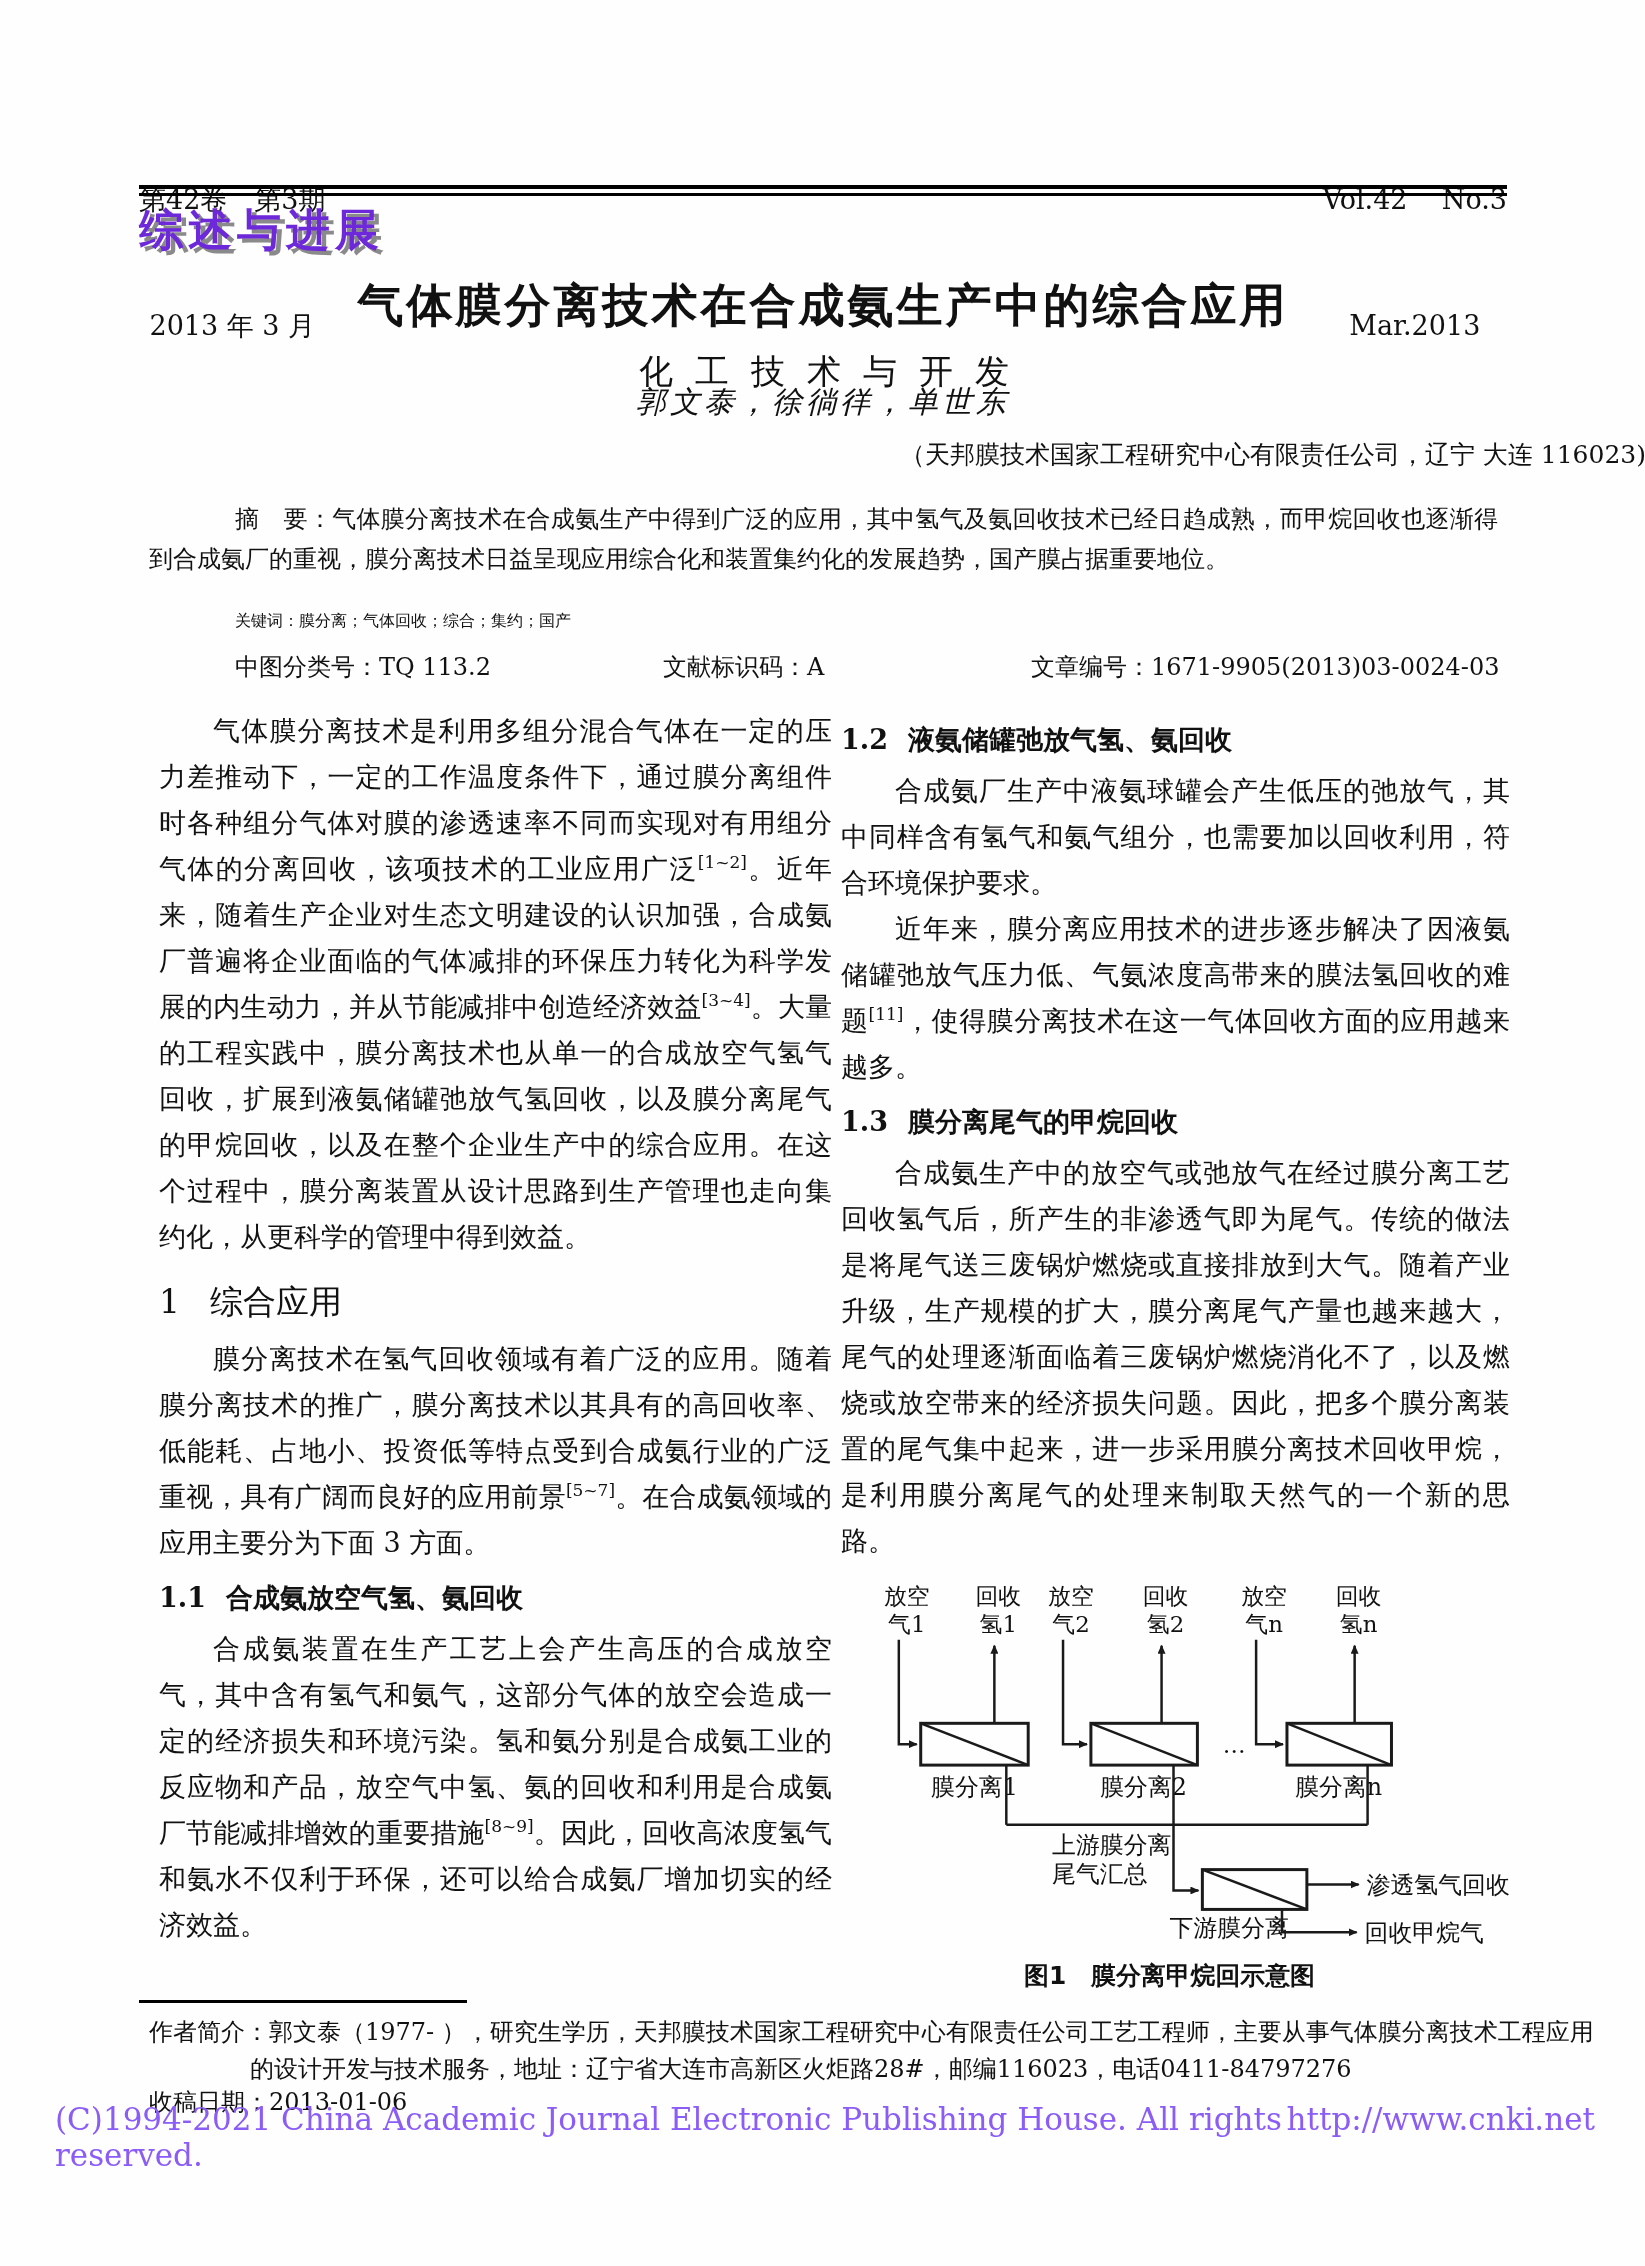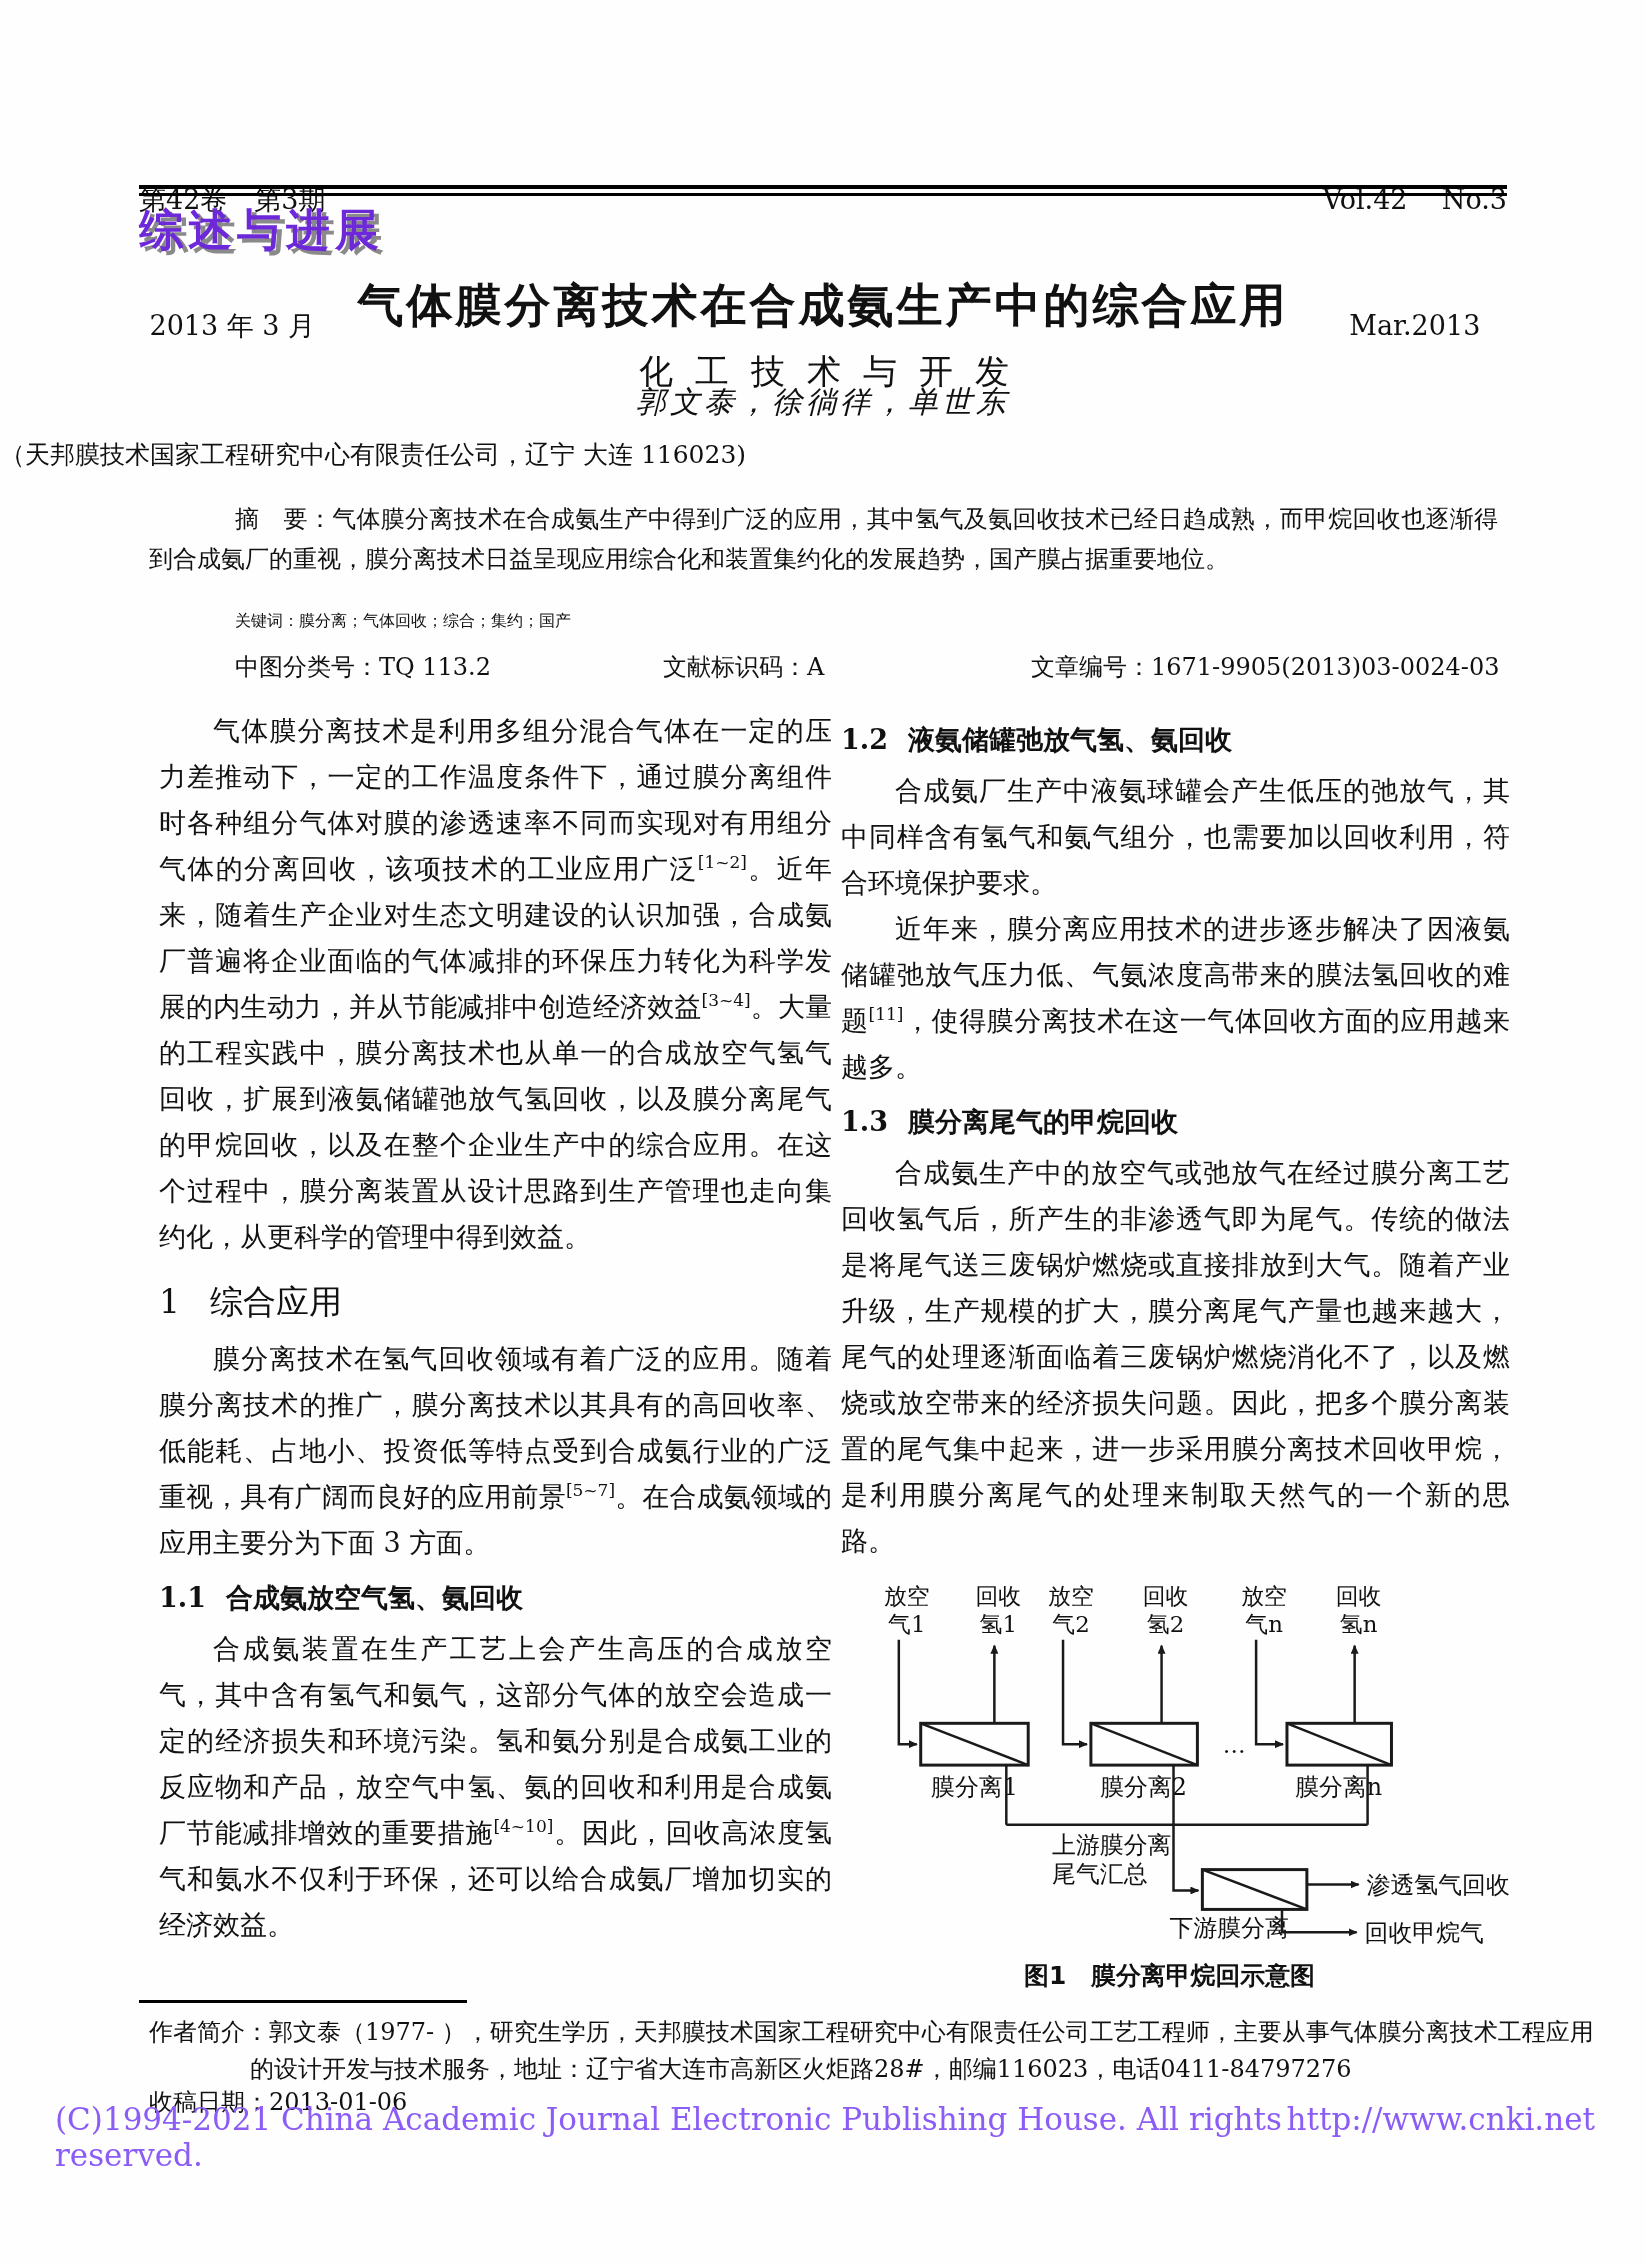--- a/index.html
+++ b/index.html
@@ -33,21 +33,21 @@
   .art-title{
     position:absolute;top:275px;left:0;width:1646px;margin:0;
     text-align:center;font-size:46px;font-weight:700;letter-spacing:3px;
   }
   .authors{
     position:absolute;top:382px;left:0;width:1646px;
     text-align:center;font-size:30px;font-style:italic;letter-spacing:4px;
   }
   .affiliation{
     position:absolute;top:438px;left:0;width:1646px;
-    text-align:left;font-size:25px;
+    text-align:right;font-size:25px;
   }
   
   .abstract{
     position:absolute;top:499px;left:149px;width:1349px;margin:0;
     font-size:24px;line-height:40px;text-align:justify;text-indent:86px;
   }
   .abstract b,.keywords b,.meta-row b,.fn b{
     font-family:"DejaVu Sans","Liberation Sans",sans-serif;font-weight:400;
   }
   .keywords{
@@ -131,21 +131,21 @@
     <span class="m1"><b>中图分类号：</b><span>TQ 113.2</span></span>
     <span class="m2"><b>文献标识码：</b><span>A</span></span>
     <span class="m3"><b>文章编号：</b><span>1671-9905(2013)03-0024-03</span></span>
   </div>
 
   <div class="col col-left" id="col-left">
       <p class="para">气体膜分离技术是利用多组分混合气体在一定的压力差推动下，一定的工作温度条件下，通过膜分离组件时各种组分气体对膜的渗透速率不同而实现对有用组分气体的分离回收，该项技术的工业应用广泛<sup class="cite">[1~2]</sup>。近年来，随着生产企业对生态文明建设的认识加强，合成氨厂普遍将企业面临的气体减排的环保压力转化为科学发展的内生动力，并从节能减排中创造经济效益<sup class="cite">[3~4]</sup>。大量的工程实践中，膜分离技术也从单一的合成放空气氢气回收，扩展到液氨储罐弛放气氢回收，以及膜分离尾气的甲烷回收，以及在整个企业生产中的综合应用。在这个过程中，膜分离装置从设计思路到生产管理也走向集约化，从更科学的管理中得到效益。</p>
       <div class="h1"><span class="h1-num">1</span><span>综合应用</span></div>
       <p class="para">膜分离技术在氢气回收领域有着广泛的应用。随着膜分离技术的推广，膜分离技术以其具有的高回收率、低能耗、占地小、投资低等特点受到合成氨行业的广泛重视，具有广阔而良好的应用前景<sup class="cite">[5~7]</sup>。在合成氨领域的应用主要分为下面 3 方面。</p>
       <div class="h2"><span class="h2-num">1.1</span><span>合成氨放空气氢、氨回收</span></div>
-      <p class="para">合成氨装置在生产工艺上会产生高压的合成放空气，其中含有氢气和氨气，这部分气体的放空会造成一定的经济损失和环境污染。氢和氨分别是合成氨工业的反应物和产品，放空气中氢、氨的回收和利用是合成氨厂节能减排增效的重要措施<sup class="cite">[4~10]</sup>。因此，回收高浓度氢气和氨水不仅利于环保，还可以给合成氨厂增加切实的经济效益。</p>
+      <p class="para">合成氨装置在生产工艺上会产生高压的合成放空气，其中含有氢气和氨气，这部分气体的放空会造成一定的经济损失和环境污染。氢和氨分别是合成氨工业的反应物和产品，放空气中氢、氨的回收和利用是合成氨厂节能减排增效的重要措施<sup class="cite">[8~9]</sup>。因此，回收高浓度氢气和氨水不仅利于环保，还可以给合成氨厂增加切实的经济效益。</p>
     </div>
 
   <div class="col col-right">
     <div id="col-right-blocks">
         <div class="h2"><span class="h2-num">1.2</span><span>液氨储罐弛放气氢、氨回收</span></div>
         <p class="para">合成氨厂生产中液氨球罐会产生低压的弛放气，其中同样含有氢气和氨气组分，也需要加以回收利用，符合环境保护要求。</p>
         <p class="para">近年来，膜分离应用技术的进步逐步解决了因液氨储罐弛放气压力低、气氨浓度高带来的膜法氢回收的难题<sup class="cite">[11]</sup>，使得膜分离技术在这一气体回收方面的应用越来越多。</p>
         <div class="h2"><span class="h2-num">1.3</span><span>膜分离尾气的甲烷回收</span></div>
         <p class="para">合成氨生产中的放空气或弛放气在经过膜分离工艺回收氢气后，所产生的非渗透气即为尾气。传统的做法是将尾气送三废锅炉燃烧或直接排放到大气。随着产业升级，生产规模的扩大，膜分离尾气产量也越来越大，尾气的处理逐渐面临着三废锅炉燃烧消化不了，以及燃烧或放空带来的经济损失问题。因此，把多个膜分离装置的尾气集中起来，进一步采用膜分离技术回收甲烷，是利用膜分离尾气的处理来制取天然气的一个新的思路。</p>
       </div>

